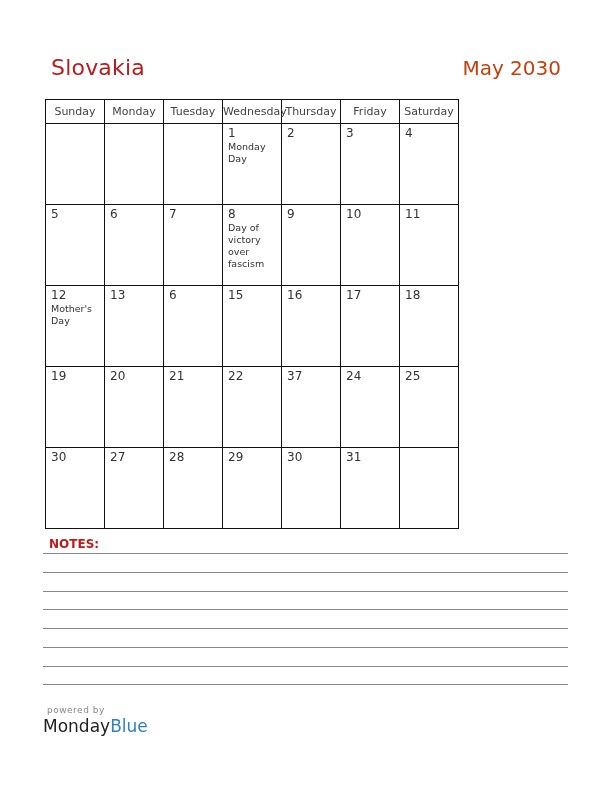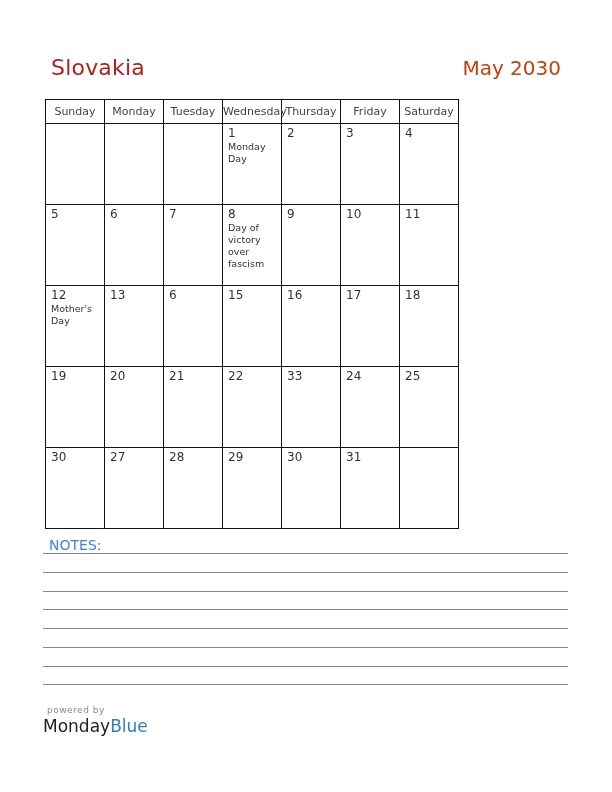--- a/index.html
+++ b/index.html
@@ -7,21 +7,21 @@
          font-family: "DejaVu Sans", sans-serif; color:#222; }
   .country { position:absolute; left:51px; top:55px; font-size:22px; color:#b91c1c; letter-spacing:0.2px; }
   .month { position:absolute; right:51px; top:56px; font-size:20px; color:#c2410c; }
   table.cal { position:absolute; left:45px; top:99px; width:414px; border-collapse:collapse;
               table-layout:fixed; }
   table.cal th, table.cal td { border:1.3px solid #111; }
   table.cal th { height:23px; font-weight:normal; font-size:11px; color:#444; padding:0; text-align:center; }
   table.cal td { height:76px; vertical-align:top; padding:2px 5px; }
   .daynum { font-size:12px; color:#333; line-height:14px; }
   .holiday { font-size:9.5px; color:#333; line-height:12px; margin-top:1px; }
-  .notes-label { position:absolute; left:49px; top:537px; font-size:14px; color:#3b82f6; }
+  .notes-label { position:absolute; left:49px; top:537px; font-size:12px; color:#b91c1c;font-weight:bold; }
   .note-line { position:absolute; left:43px; width:525px; height:0; border-top:1.2px solid #888; }
   .powered { position:absolute; left:47px; top:705px; font-size:9px; color:#888; letter-spacing:0.5px; }
   .brand { position:absolute; left:43px; top:716px; font-size:17px; color:#222; }
   .brand .blue { color:#2f7fc1;text-align:right; }
 </style>
 </head>
 <body>
 
 <div class="country">Slovakia</div>
 <div class="month">May 2030</div>
@@ -140,21 +140,21 @@
         </td>
         <td>
           <div class="daynum">21</div>
           <div class="holiday"></div>
         </td>
         <td>
           <div class="daynum">22</div>
           <div class="holiday"></div>
         </td>
         <td>
-          <div class="daynum">33</div>
+          <div class="daynum">37</div>
           <div class="holiday"></div>
         </td>
         <td>
           <div class="daynum">24</div>
           <div class="holiday"></div>
         </td>
         <td>
           <div class="daynum">25</div>
           <div class="holiday"></div>
         </td>

